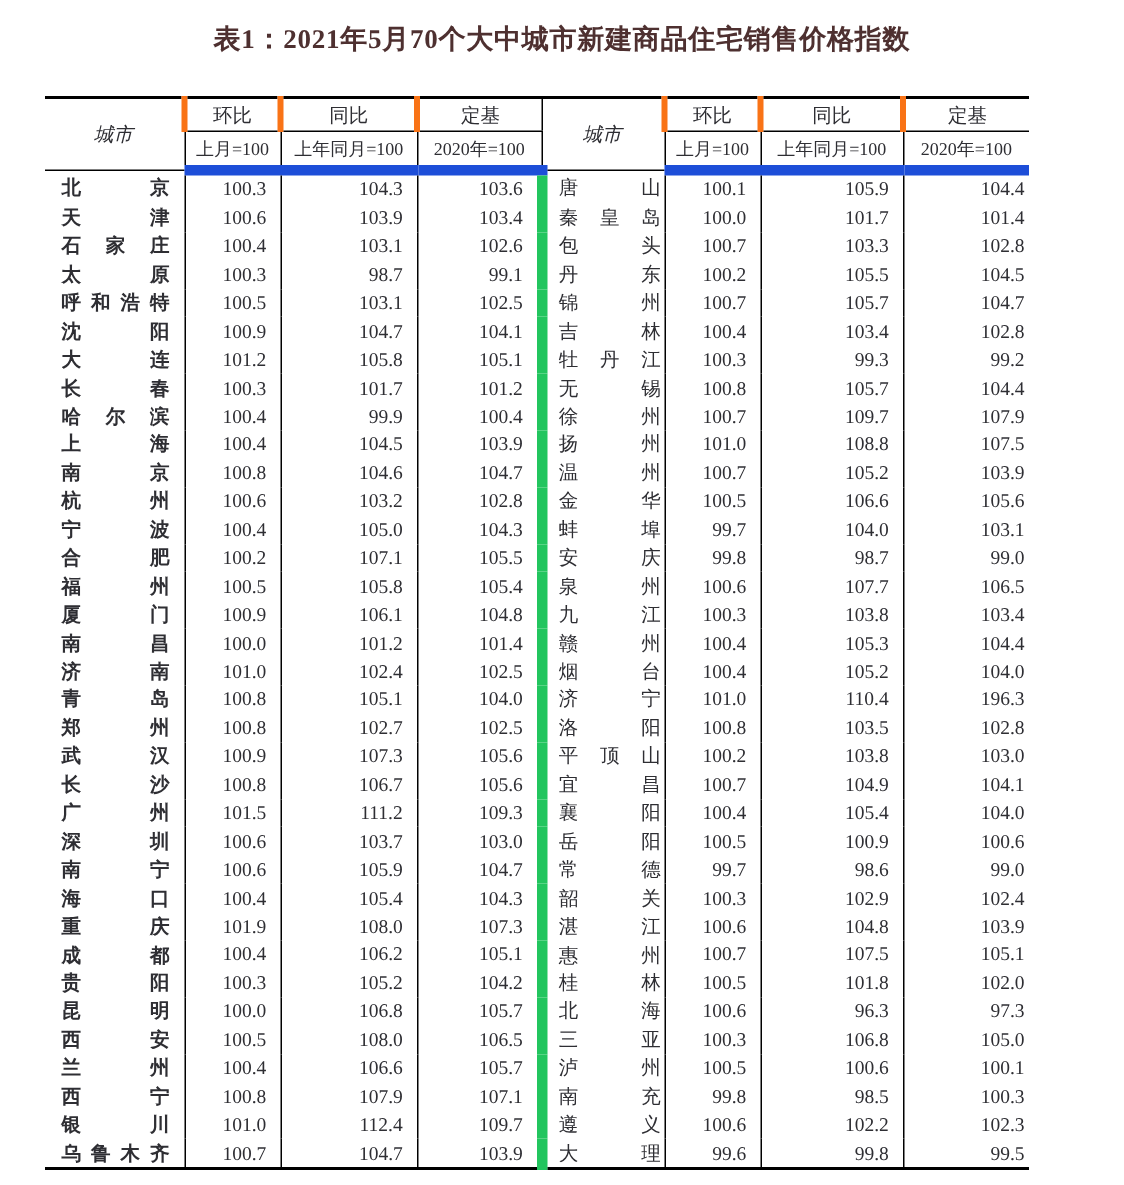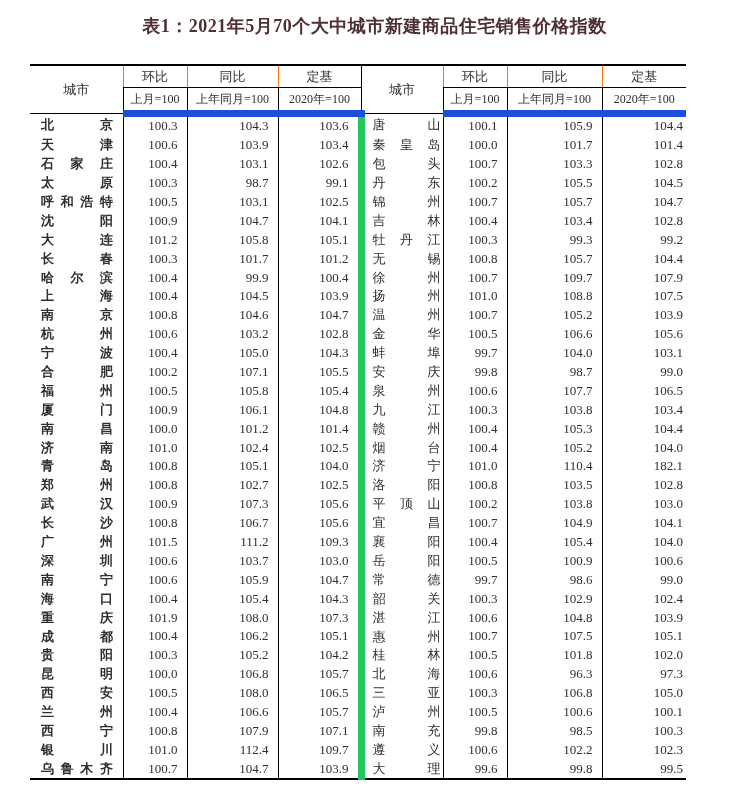--- a/index.html
+++ b/index.html
@@ -37,34 +37,35 @@
     padding: 0;
     font-weight: normal;
     overflow: hidden;
     white-space: nowrap;
   }
   
   .price-table th.group {
     font-size: 13px;
     height: 21px;
     text-align: center;
-    border-left: 1px solid #f97316;
+    border-left: 4px solid #f97316;
     border-bottom: 1px solid #000;
   }
   .price-table th.sub {
     font-size: 12px;
     height: 22px;
     text-align: center;
     border-left: 1px solid #000;
     border-bottom: 7px solid #1d4ed8;
   }
   .price-table th.cityhead {
     font-size: 13px;
     text-align: center;
     border-bottom: 1px solid #000;
+    font-style: italic;
   }
   .price-table th.cityhead.r { border-left: 1px solid #000; }
   
   .price-table td { height: 18.9px; font-size: 13px; }
   .price-table td.num {
     text-align: right;
     padding-right: 9px;
     border-left: 1px solid #000;
   }
   .price-table td.num.last { padding-right: 3px; text-align: right; }
@@ -298,21 +299,21 @@
           <td class="num last">104.0</td>
         </tr>
         <tr>
           <td class="city l"><span class="cname l">青岛</span></td>
           <td class="num">100.8</td>
           <td class="num">105.1</td>
           <td class="num">104.0</td>
           <td class="city r"><span class="cname r">济宁</span></td>
           <td class="num">101.0</td>
           <td class="num">110.4</td>
-          <td class="num last">182.1</td>
+          <td class="num last">196.3</td>
         </tr>
         <tr>
           <td class="city l"><span class="cname l">郑州</span></td>
           <td class="num">100.8</td>
           <td class="num">102.7</td>
           <td class="num">102.5</td>
           <td class="city r"><span class="cname r">洛阳</span></td>
           <td class="num">100.8</td>
           <td class="num">103.5</td>
           <td class="num last">102.8</td>

